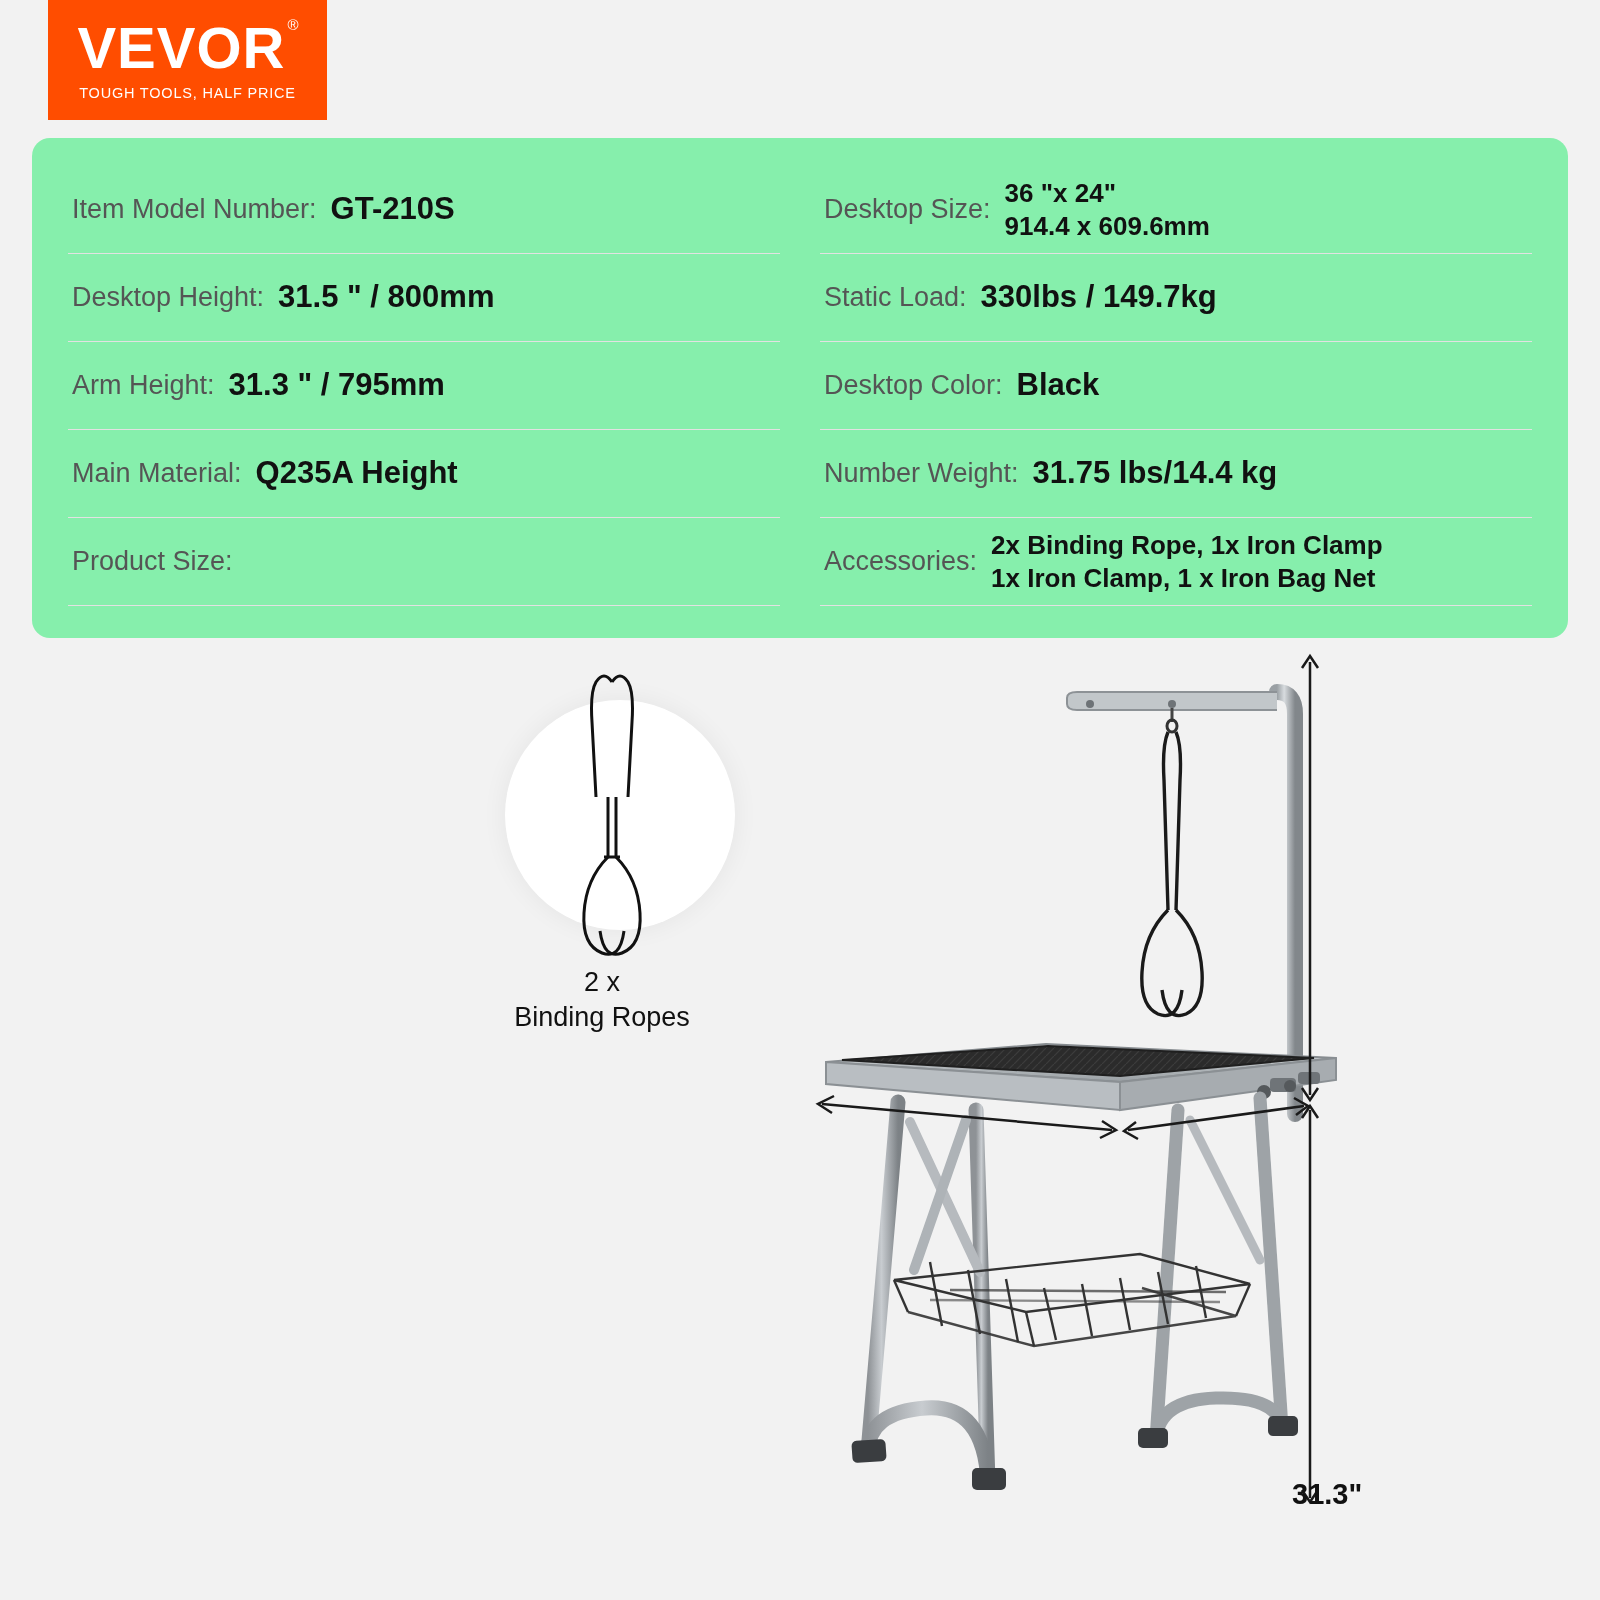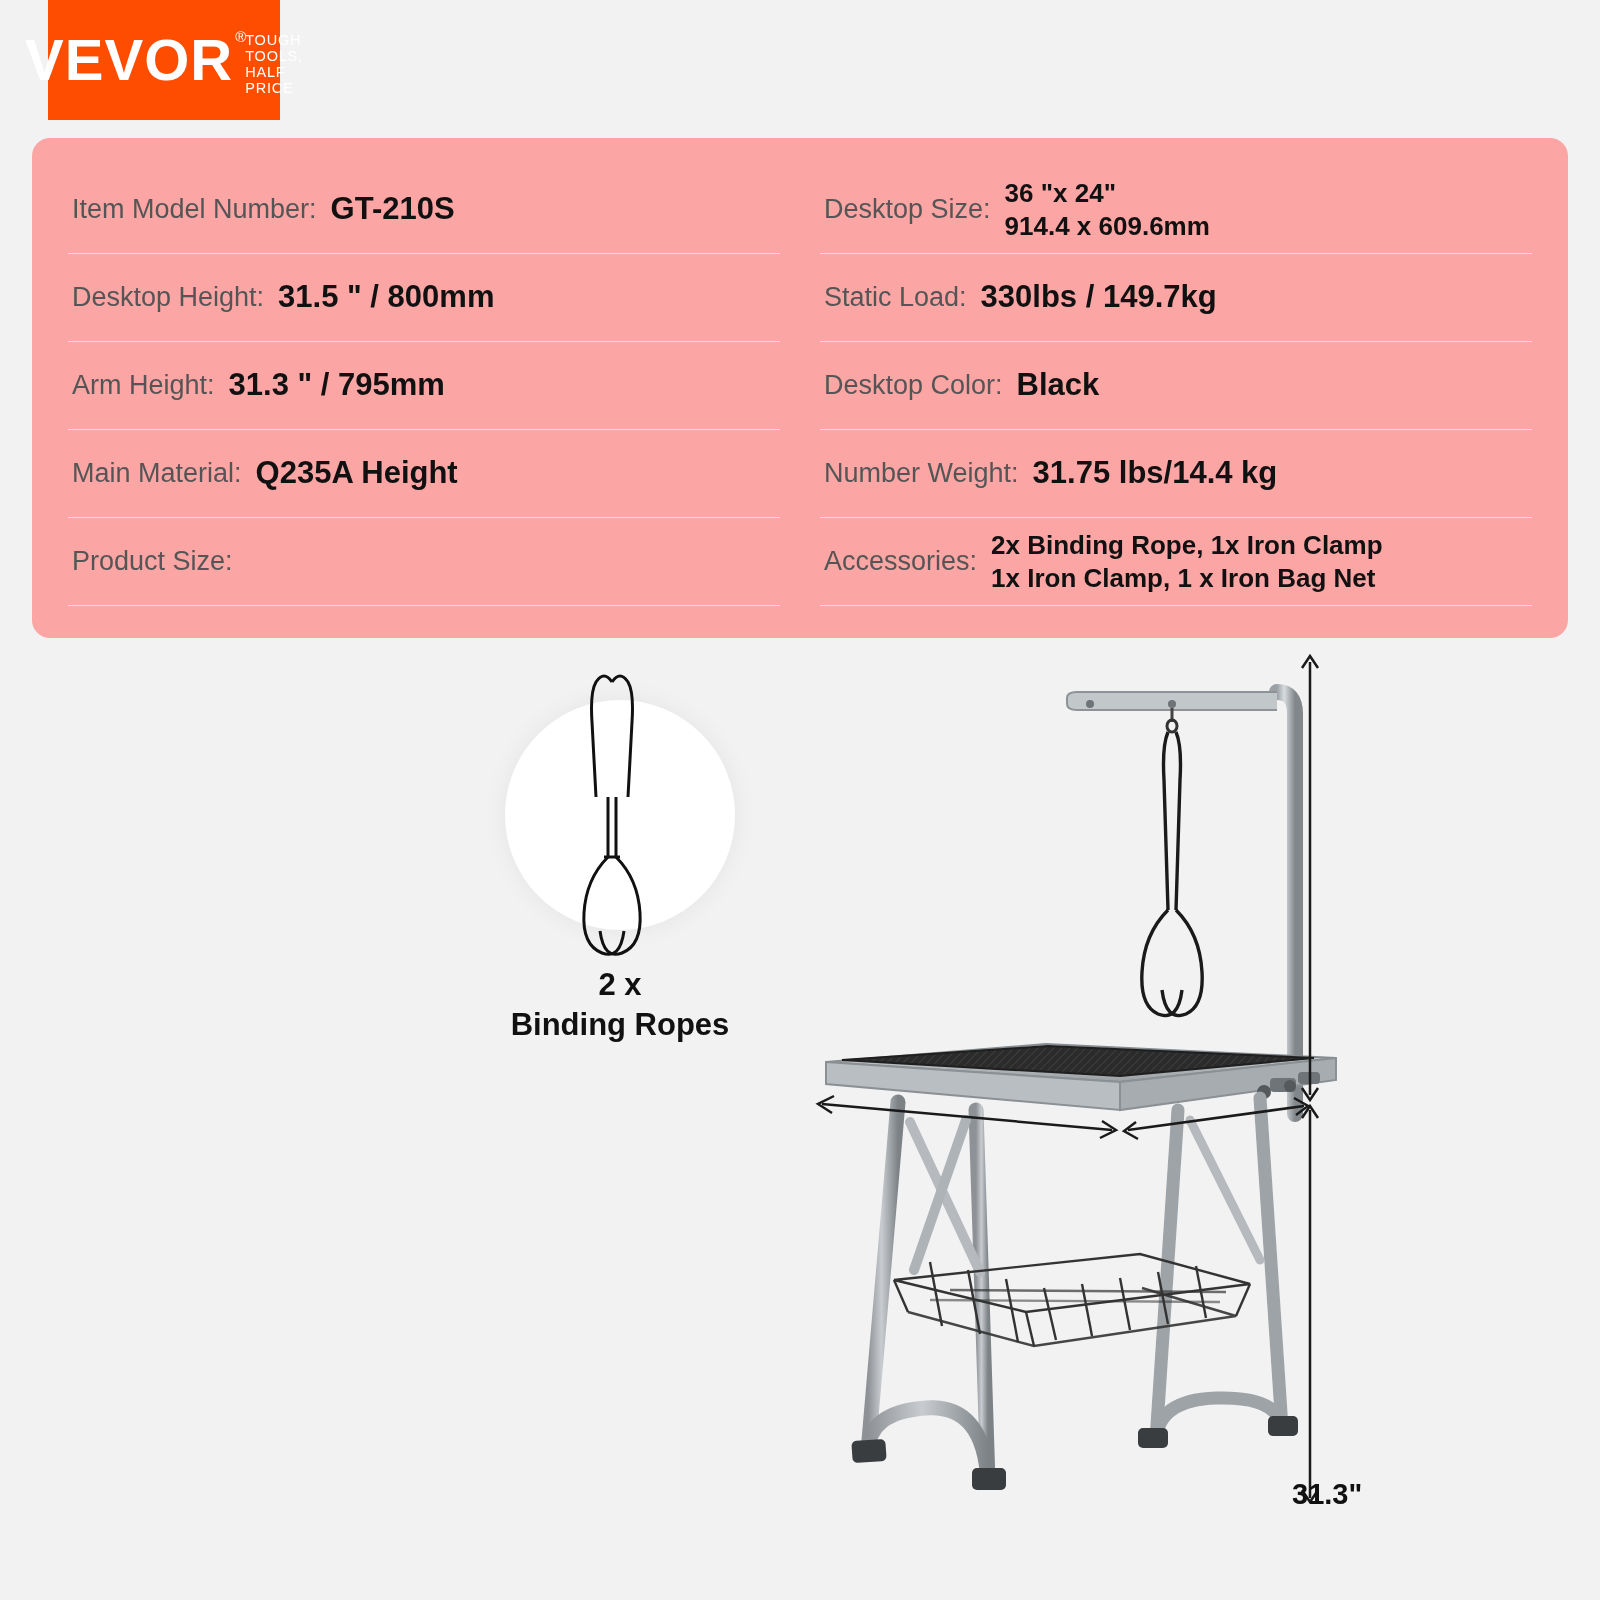--- a/index.html
+++ b/index.html
@@ -14,25 +14,25 @@
     color: #1a1a1a;
     position: relative;
     overflow: hidden;
   }
 
   
   .logo-box {
     position: absolute;
     left: 48px;
     top: 0;
-    width: 232px;
+    width: 279px;
     height: 120px;
     background: #ff4d00;
     display: flex;
-    flex-direction: row;
+    flex-direction: column;
     align-items: center;
     justify-content: center;
   }
   .logo-word {
     font-size: 58px;
     font-weight: bold;
     color: #ffffff;
     letter-spacing: 1px;
     line-height: 1;
     position: relative;
@@ -54,21 +54,21 @@
     font-weight: normal;
   }
 
   
   .spec-card {
     position: absolute;
     left: 32px;
     top: 138px;
     width: 1536px;
     height: 500px;
-    background: #fca5a5;
+    background: #86efac;
     border-radius: 18px;
     box-sizing: border-box;
     padding: 28px 36px 24px 36px;
     display: flex;
     gap: 40px;
   }
   .spec-col {
     flex: 1 1 0;
     display: flex;
     flex-direction: column;
@@ -113,26 +113,26 @@
     left: 505px;
     top: 60px;
     width: 230px;
     height: 230px;
     background: #ffffff;
     border-radius: 50%;
     box-shadow: 0 0 26px rgba(0,0,0,0.06);
   }
   .rope-caption {
     position: absolute;
-    left: 455px;
+    left: 437px;
     top: 325px;
     width: 330px;
     text-align: center;
-    font-size: 31px;
-    font-weight: bold;
+    font-size: 27px;
+    font-weight: normal;
     line-height: 1.3;
     color: #111;
     white-space: pre-line;
   }
   .rope-svg {
     position: absolute;
     left: 500px;
     top: 20px;
     width: 240px;
     height: 330px;

